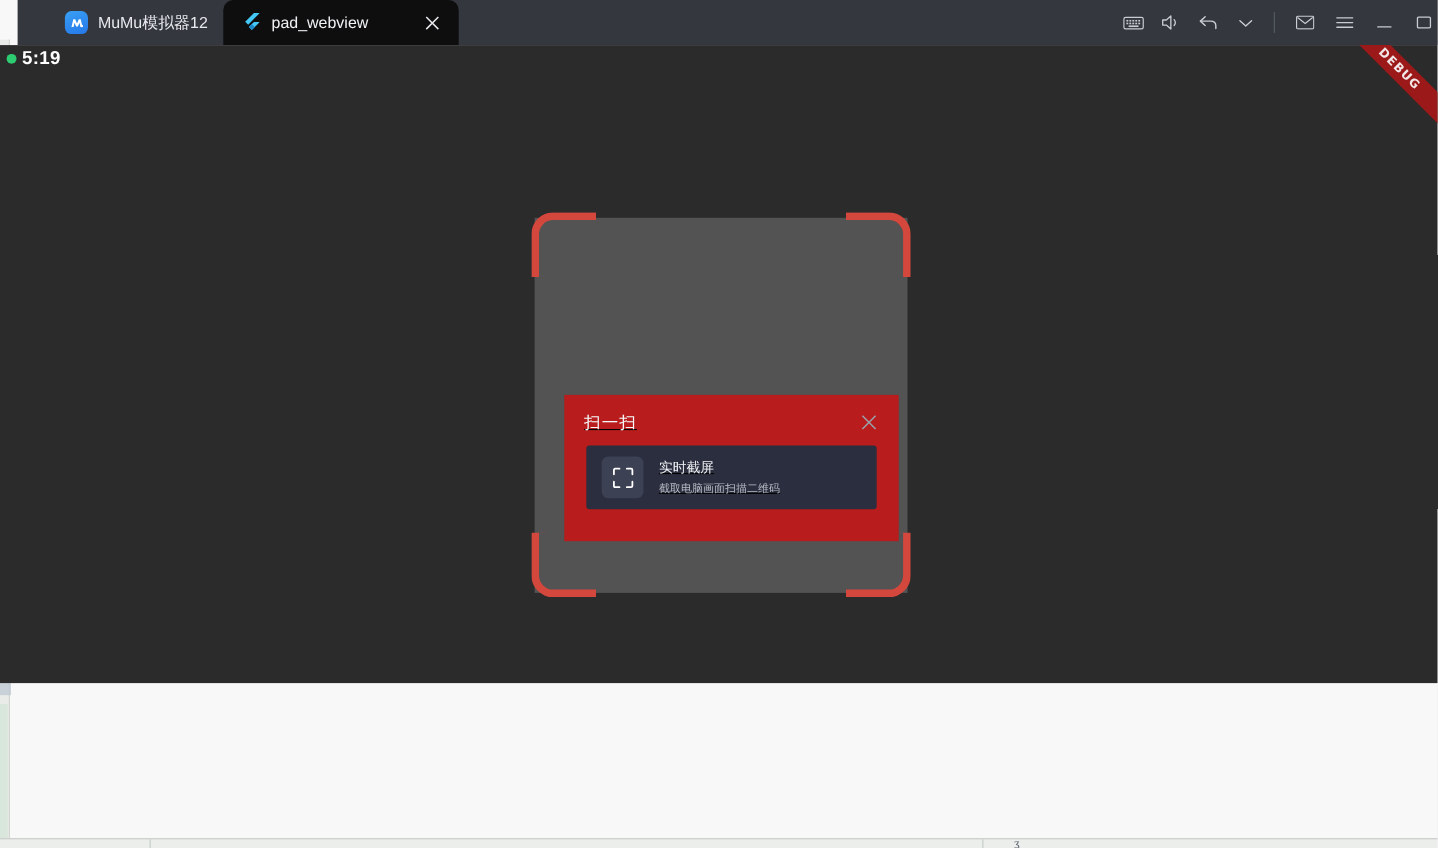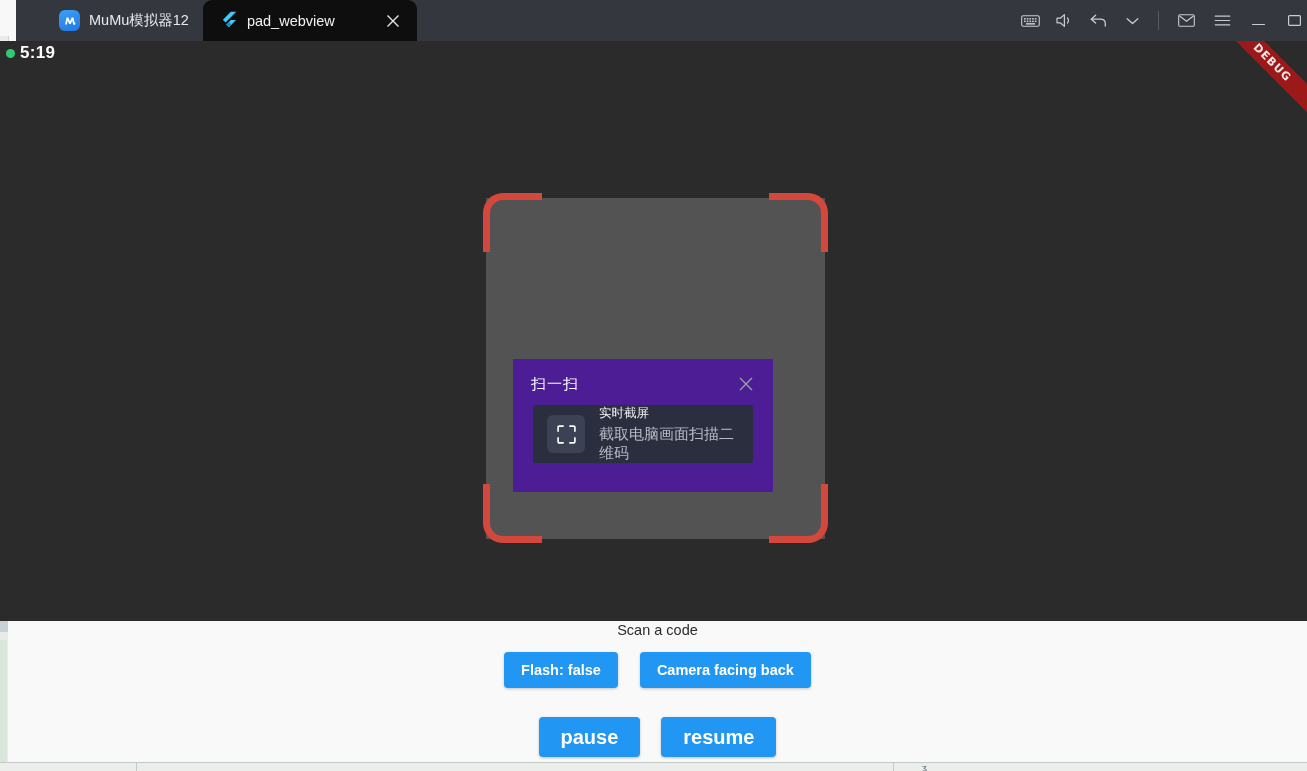--- a/index.html
+++ b/index.html
@@ -227,24 +227,25 @@
                border-top-right-radius: 20px; }
   .corner.bl { left: 0; bottom: 0; border-right: none; border-top: none;
                border-bottom-left-radius: 20px; }
   .corner.br { right: 0; bottom: 0; border-left: none; border-top: none;
                border-bottom-right-radius: 20px; }
 
   
   .scan-dialog {
     position: absolute;
     left: 513px; top: 318px;
-    width: 260px;
-    background: #4c1d95;
+    width: 304px;
+    background: #b91c1c;
     box-sizing: border-box;
     padding: 0 0 18px 0;
+    text-decoration: underline;
   }
   .scan-head {
     display: flex;
     align-items: center;
     justify-content: space-between;
     padding: 14px 16px 10px 18px;
   }
   .scan-title {
     color: #f4f6f8;
     font-size: 15px;
@@ -272,21 +273,21 @@
     border-radius: 6px;
     display: flex;
     align-items: center;
     justify-content: center;
     flex: none;
   }
   .scan-opt.primary .scan-opt-icon { background: #3d4154; }
   .scan-opt.secondary .scan-opt-icon { background: #5e6167; }
   .scan-opt-text { display: flex; flex-direction: column; gap: 3px; justify-content: flex-end; }
   .scan-opt-title { color: #f2f4f7; font-size: 12.5px; }
-  .scan-opt-sub { color: #b7bcc6; font-size: 15px; }
+  .scan-opt-sub { color: #b7bcc6; font-size: 10px; }
   .scan-opt.secondary .scan-opt-sub { color: #c3c7cf; }
 
   
   .flutter-panel {
     position: absolute;
     left: 8px; top: 621px;
     width: 1299px; height: 141px;
     background: #f9f9f9;
   }
   .panel-caption {
@@ -484,33 +485,20 @@
         </span>
         <span class="scan-opt-text">
           <span class="scan-opt-title">实时截屏</span>
           <span class="scan-opt-sub">截取电脑画面扫描二维码</span>
         </span>
       </div>
 
     </div>
   </div>
 
-  <div class="flutter-panel">
-    <div class="panel-caption">Scan a code</div>
-
-    <div class="row-toggle">
-      <button class="btn btn-small">Flash: false</button>
-      <button class="btn btn-small">Camera facing back</button>
-    </div>
-
-    <div class="row-transport">
-      <button class="btn btn-large">pause</button>
-      <button class="btn btn-large">resume</button>
-    </div>
-  </div>
 
   <div class="under-bottom">
     <span class="seam" style="left:136px"></span>
     <span class="seam" style="left:893px"></span>
     <span class="glyph">ʓ</span>
   </div>
 
 </div>
 
 </body></html>

